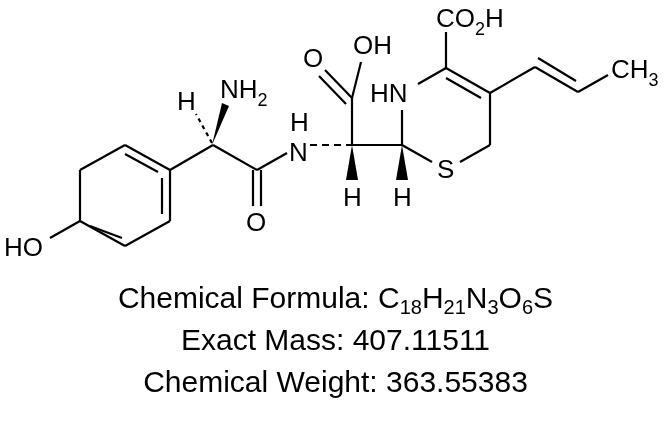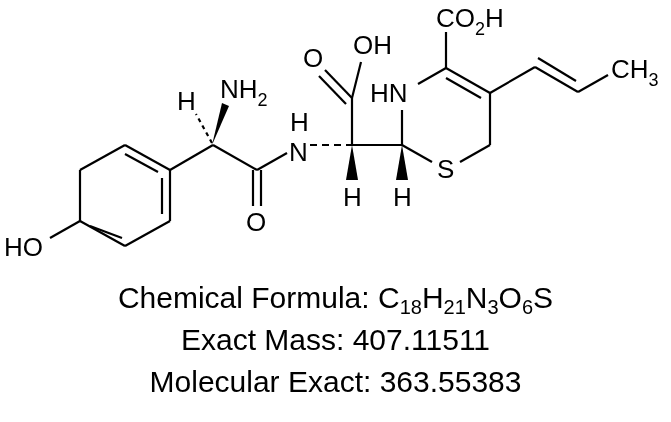--- a/index.html
+++ b/index.html
@@ -97,13 +97,13 @@
 
   <line class="bond" x1="490" y1="93" x2="535" y2="67"></line>
   <line class="bond" x1="535" y1="67" x2="578" y2="92"></line>
   <line class="bond" x1="538" y1="58" x2="576" y2="81"></line>
   <line class="bond" x1="578" y1="92" x2="608" y2="75"></line>
   <text class="atom" x="611" y="78"><tspan>CH</tspan><tspan class="sub" dy="8">3</tspan></text>
 </svg>
 
 <div class="info" id="formula-line"><span>Chemical Formula: </span><span id="formula-value"><span>C</span><sub>18</sub><span>H</span><sub>21</sub><span>N</span><sub>3</sub><span>O</span><sub>6</sub><span>S</span></span></div>
 <div class="info" id="mass-line"><span>Exact Mass: </span><span>407.11511</span></div>
-<div class="info" id="mw-line"><span>Molecular Exact: </span><span>363.55383</span></div>
+<div class="info" id="mw-line"><span>Chemical Weight: </span><span>363.55383</span></div>
 
 </body></html>

